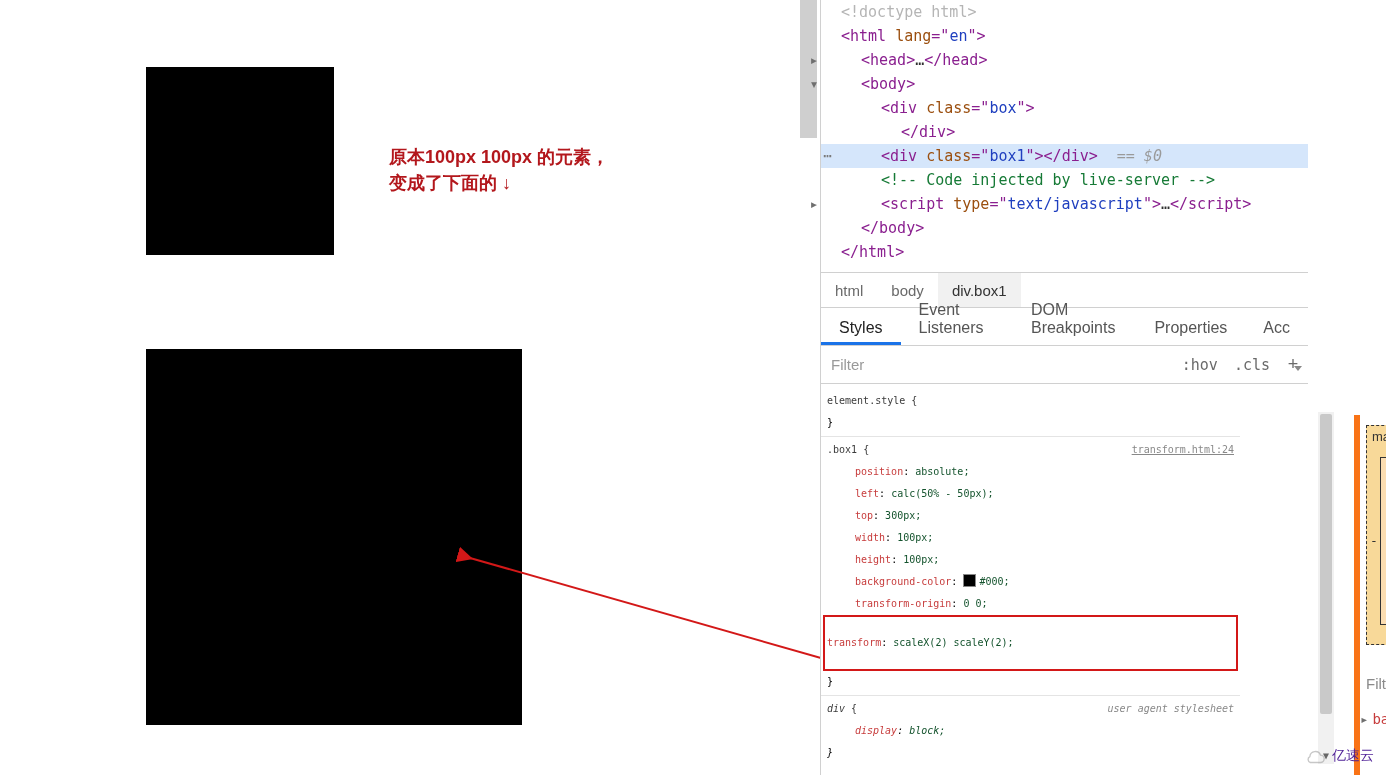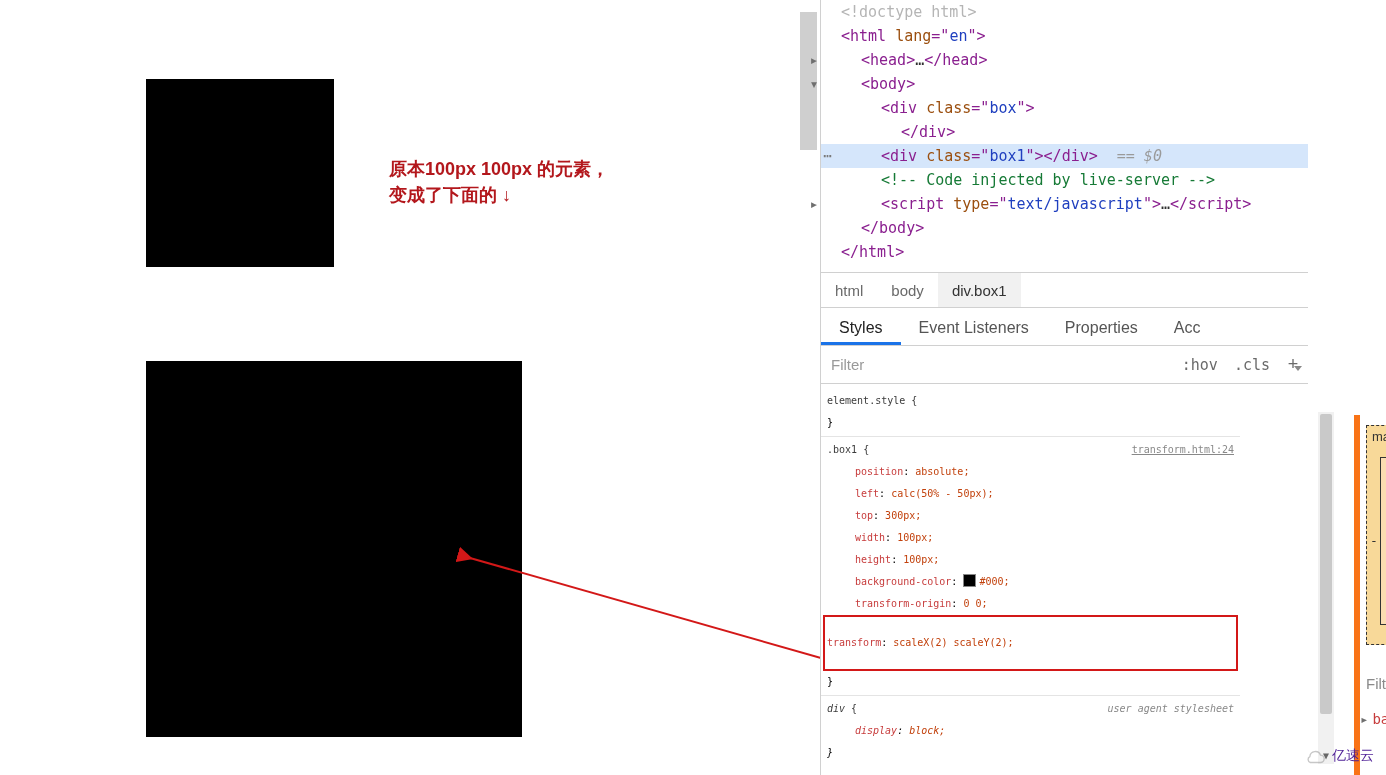--- a/index.html
+++ b/index.html
@@ -10,21 +10,21 @@
   font-family: Consolas, "Lucida Console", Menlo, monospace;
   font-size: 14px;
   background: #fff;
   position: relative;
   overflow: hidden;
 }
 
 
 .page {
   position: absolute;
-  left: 0; top: 12px;
+  left: 0; top: 0;
   width: 820px;
   height: 745px;
   background: #fff;
 }
 
 
 .page-scrolltrack {
   position: absolute;
   left: 800px; top: 0;
   width: 17px;
@@ -195,21 +195,21 @@
 
 .rules { padding: 6px 6px 10px 6px; font-size: 10px; line-height: 22px; }
 .rule-sep { border-bottom: 1px solid #e4e4e4; height: 0; margin: 2px -6px; }
 .rule-head { color: #3b3b3b; }
 .rule-head .selector { color: #3b3b3b; }
 .rule-head .brace { color: #3b3b3b; }
 .rule-source { float: right; color: #888; text-decoration: underline; }
 .rule-source.ua { text-decoration: none; font-style: italic; }
 .decl { padding-left: 28px; }
 .decl .prop { color: #c73c3c; }
-.decl .val  { color: #c2410c; text-align: right; }
+.decl .val  { color: #14532d; text-align: right; }
 .swatch {
   display: inline-block;
   width: 13px; height: 13px;
   border: 1px solid #888;
   vertical-align: -2px;
   margin-right: 3px;
 }
 
 .highlight-box {
   border: 2px solid #d31818;
@@ -400,20 +400,21 @@
 
   <div class="crumbs">
     <div class="crumb">html</div>
     <div class="crumb">body</div>
     <div class="crumb active">div.box1</div>
   </div>
 
   <div class="subtabs">
     <div class="subtab active">Styles</div>
     <div class="subtab">Event Listeners</div>
+    <div class="subtab">DOM Breakpoints</div>
     <div class="subtab">Properties</div>
     <div class="subtab">Acc</div>
   </div>
 
   <div class="filterbar">
     <input class="filter-input" placeholder="Filter" style="">
     <div class="hov">:hov</div>
     <div class="cls">.cls</div>
     <div class="plus">+</div>
   </div>

